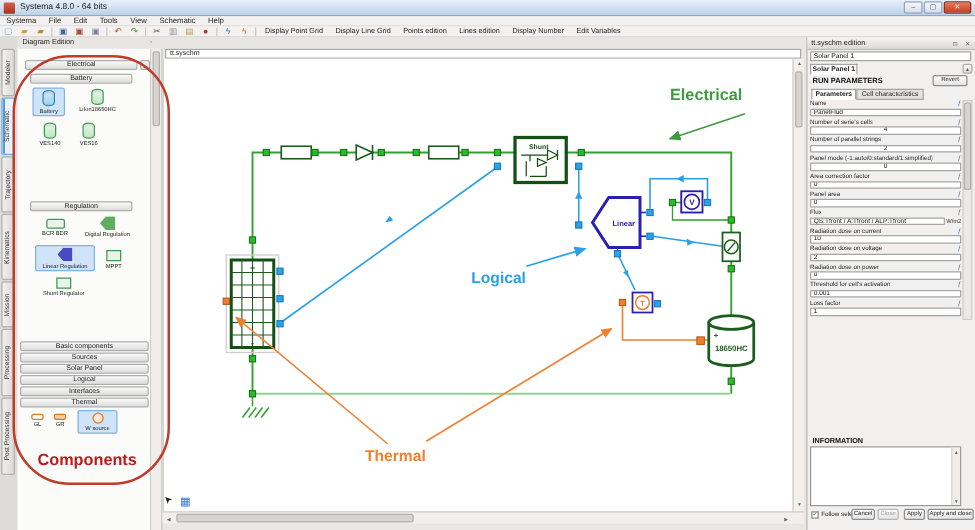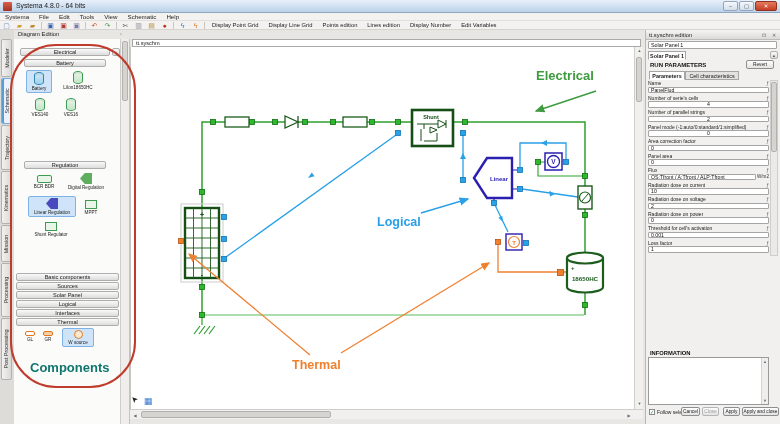--- a/index.html
+++ b/index.html
@@ -38,21 +38,21 @@
   .cylb{width:10px;height:13px;border:1px solid #2f86b5;border-radius:5px/3px;background:linear-gradient(#d5ecf7,#9fd0e8);box-shadow:inset 0 2px 0 rgba(0,0,0,.08);}
   .cylg{width:10px;height:13px;border:1px solid #3f9b4f;border-radius:5px/3px;background:linear-gradient(#e9f6e9,#c2e4c6);box-shadow:inset 0 2px 0 rgba(0,0,0,.06);}
   .bcr{width:15px;height:8px;border:1px solid #3f9b4f;border-radius:2px;background:#eaf5ea;}
   .pent{width:12px;height:11px;clip-path:polygon(0 50%,40% 0,100% 0,100% 100%,40% 100%);}
   .pent.green{background:#5fae5f;}
   .pent.blue{background:#4a4ac0;}
   .sqr{width:12px;height:9px;border:1px solid #3f9b4f;background:#eaf5ea;}
   .gl{width:10px;height:5px;border:1px solid #e07820;border-radius:2px;background:#fff;}
   .gr{width:10px;height:5px;border:1px solid #e07820;border-radius:2px;background:#f6cfa4;}
   .wsrc{width:9px;height:9px;border:1px solid #e07820;border-radius:50%;background:#fde8d2;}
-  .components-note{left:30px;top:360px;font-size:13px;font-weight:bold;color:#0f766e;}
+  .components-note{left:30px;top:360px;font-size:13px;font-weight:bold;color:#b91c1c;}
   .redcircle{left:10px;top:44px;width:126px;height:344px;border:2px solid #bf3b2b;border-radius:46px;pointer-events:none;z-index:40;}
   
   .cantabbg{left:130px;top:30px;width:513px;height:9px;background:#e8e6e3;}
   .cantab{left:132px;top:39px;width:509px;height:8px;background:#fff;border:1px solid #a9a9a9;font-size:5.6px;line-height:6px;color:#222;padding-left:3px;}
   .canvas{left:130px;top:47px;width:504px;height:362px;background:#ffffff;border-left:1px solid #c5c3c0;}
   .vscroll{left:634px;top:47px;width:9px;height:362px;background:#f1f0ee;border-left:1px solid #d0cecb;}
   .hscroll{left:130px;top:409px;width:513px;height:10px;background:#f1f0ee;border-top:1px solid #d0cecb;}
   .thumb{position:absolute;background:#d6d4d1;border:1px solid #b3b1ae;border-radius:2px;}
   .sarrow{position:absolute;font-size:4px;color:#666;text-align:center;}
   .canicon{position:absolute;z-index:30;}

